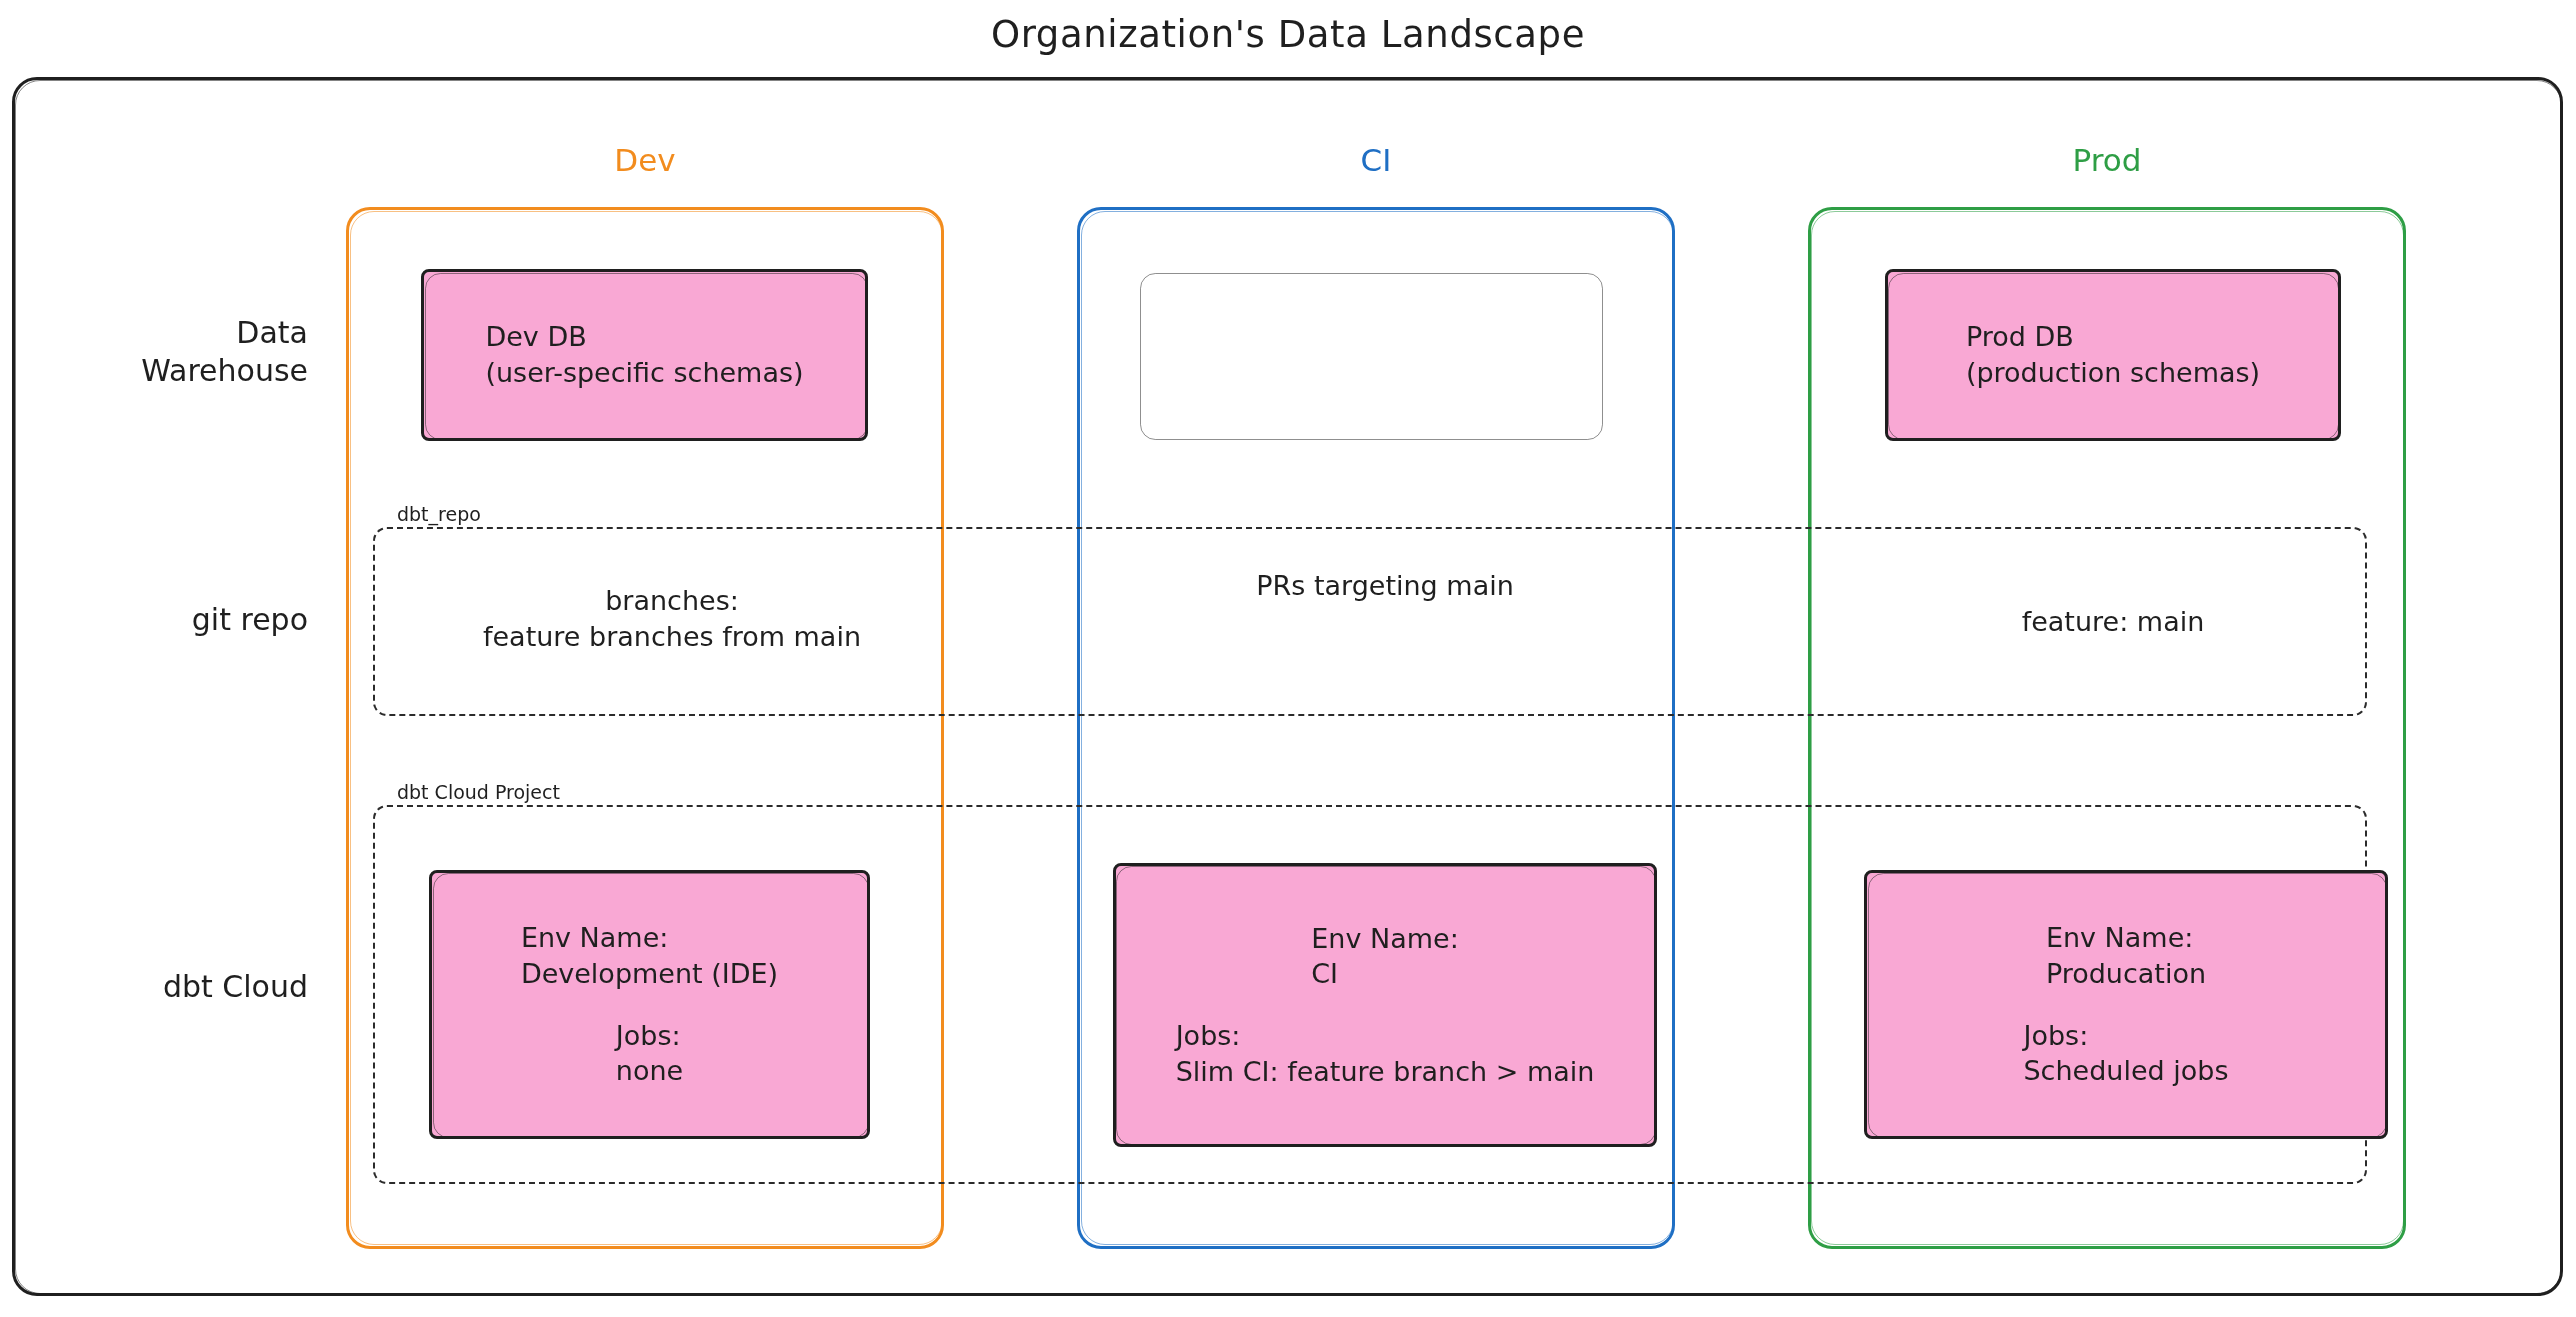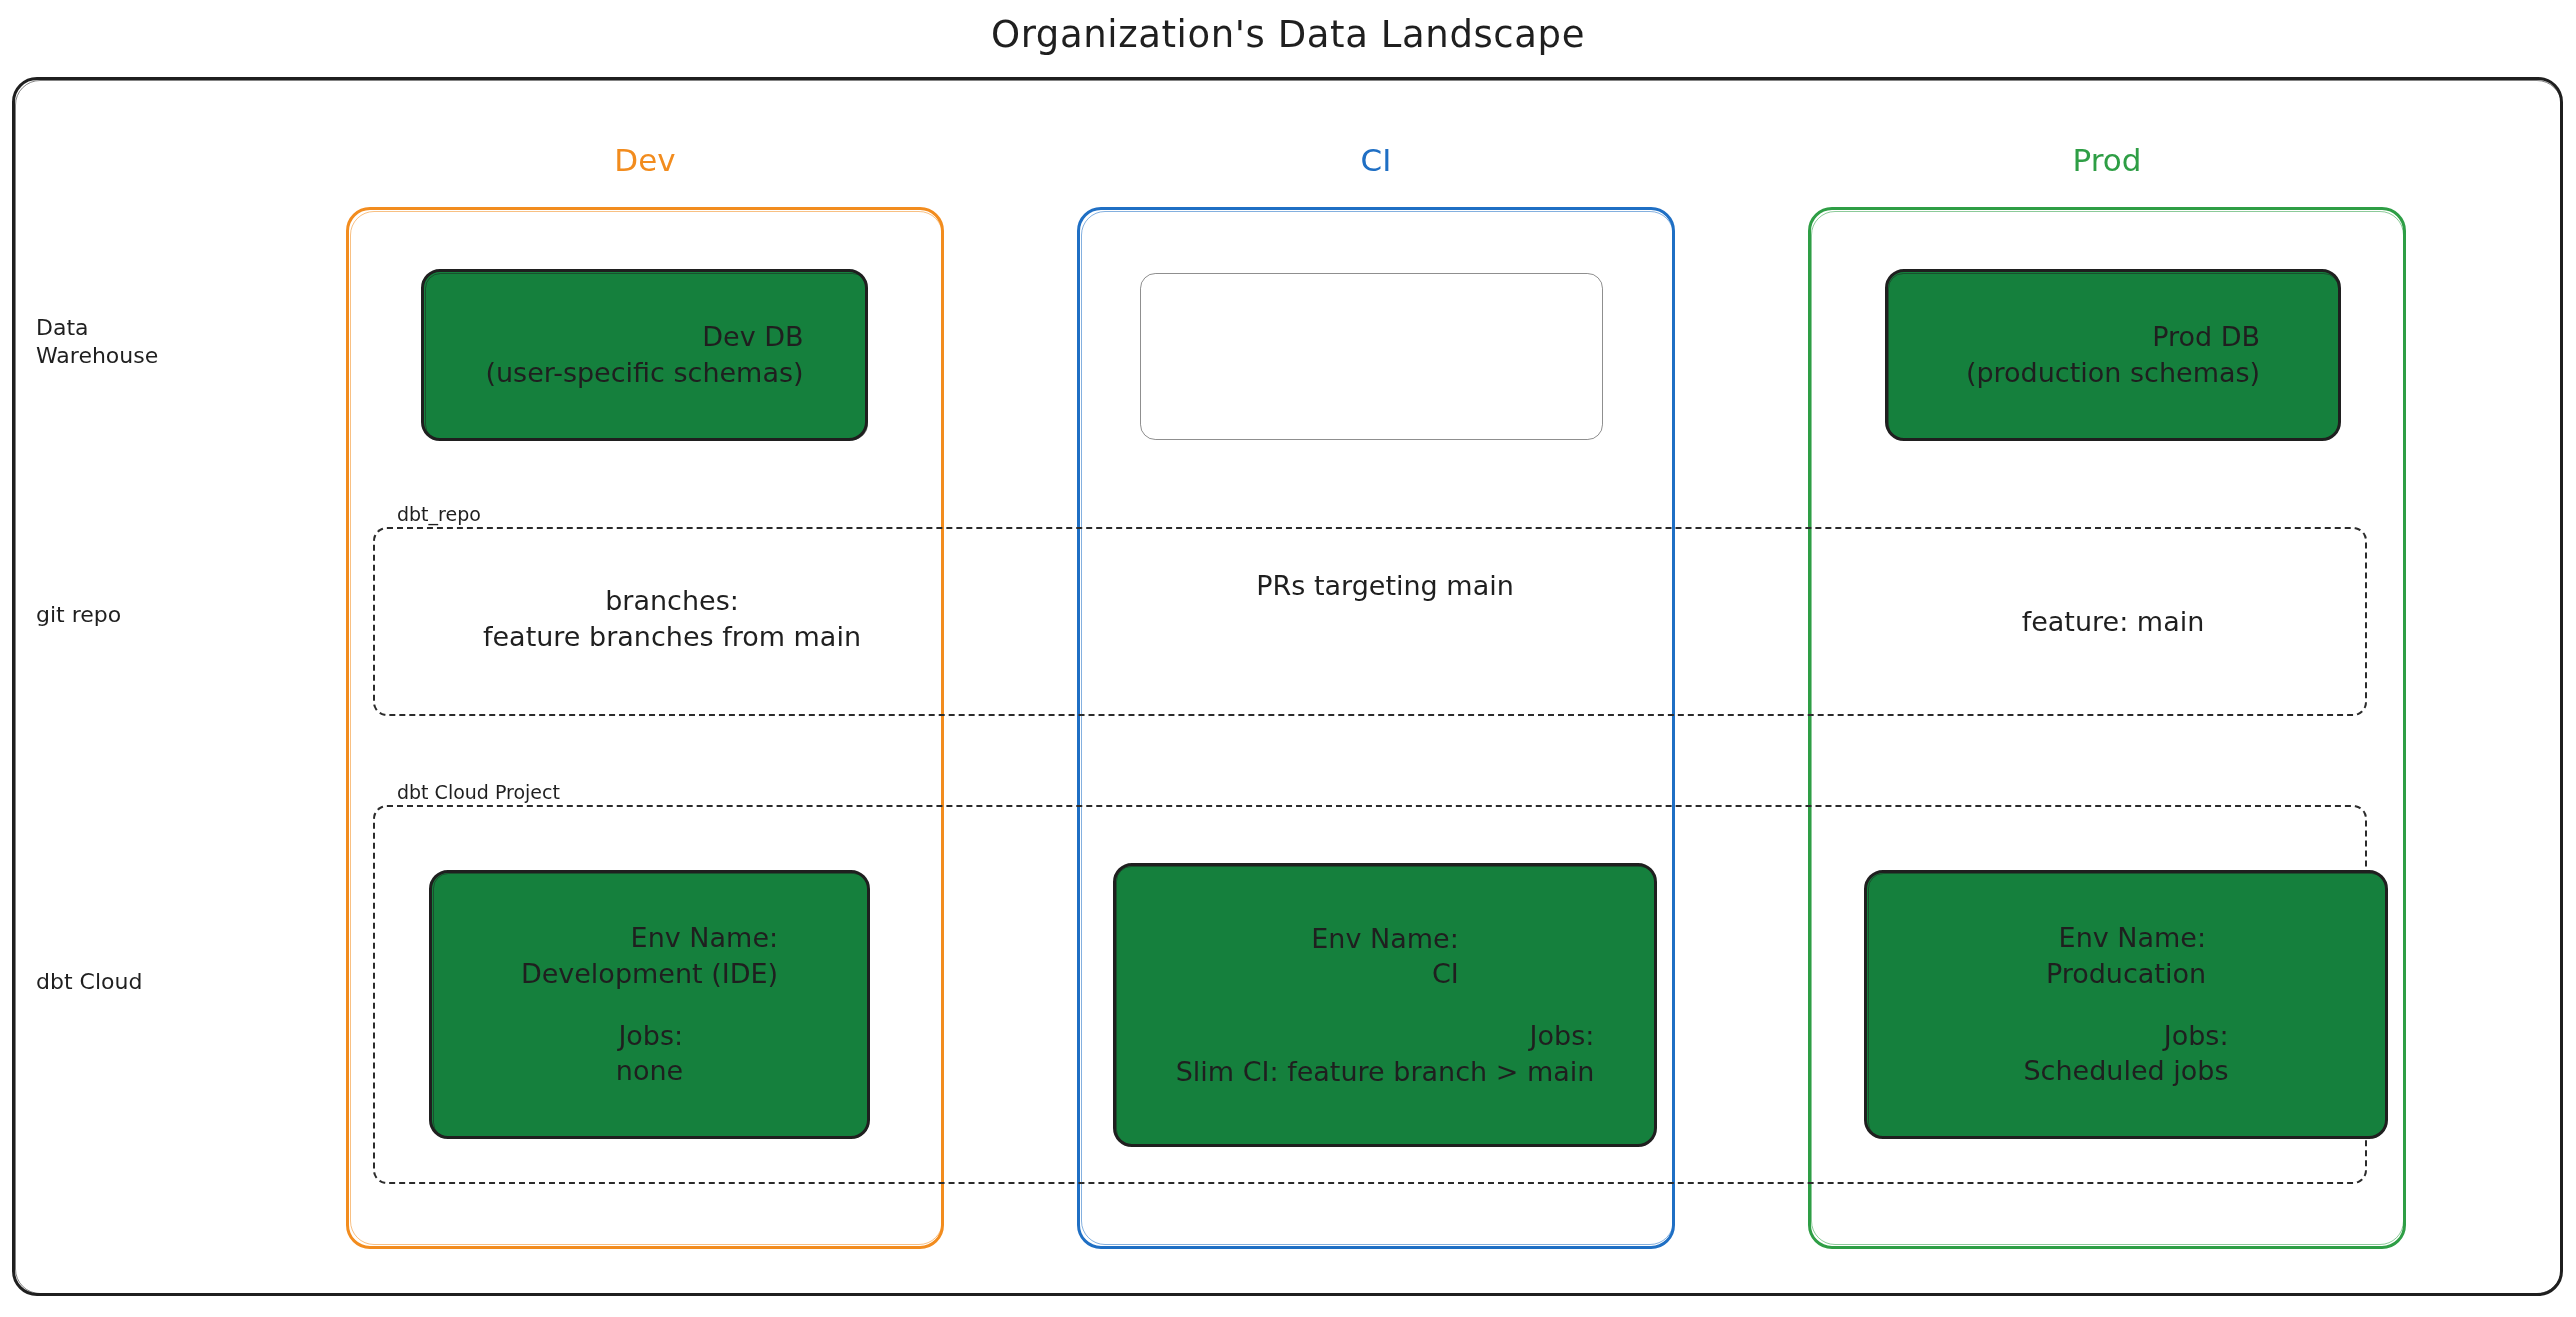--- a/index.html
+++ b/index.html
@@ -38,22 +38,22 @@
     border: 1.2px solid rgba(31,31,31,0.55);
     border-radius: 25px;
     background: transparent;
   }
 
   
   .row-label {
     position: absolute;
     left: 36px;
     width: 272px;
-    text-align: left;
-    font-size: 22px;
+    text-align: right;
+    font-size: 30px;
     color: #1f1f1f;
     line-height: 1.28;
     white-space: pre-line;
   }
   #row-label-dw   { top: 314px; }
   #row-label-git  { top: 601px; }
   #row-label-dbt  { top: 968px; }
 
   
   .col-header {
@@ -114,27 +114,27 @@
     padding: 0 6px;
     white-space: nowrap;
   }
   #swimlane-label-git { left: 391px; top: 503px; }
   #swimlane-label-dbt { left: 391px; top: 781px; }
 
   
   .node-box {
     position: absolute;
     border: 3px solid #1f1f1f;
-    border-radius: 19px;
-    background: #15803d;
+    border-radius: 8px;
+    background: #f9a8d4;
     display: flex;
     flex-direction: column;
     align-items: center;
     justify-content: center;
-    text-align: right;
+    text-align: left;
     color: #1f1f1f;
     line-height: 1.32;
   }
   .node-box .node-text {
     white-space: pre-line;
     font-size: 27px;
   }
   .node-box-ghost {
     position: absolute;
     border: 1.2px solid rgba(31,31,31,0.5);

